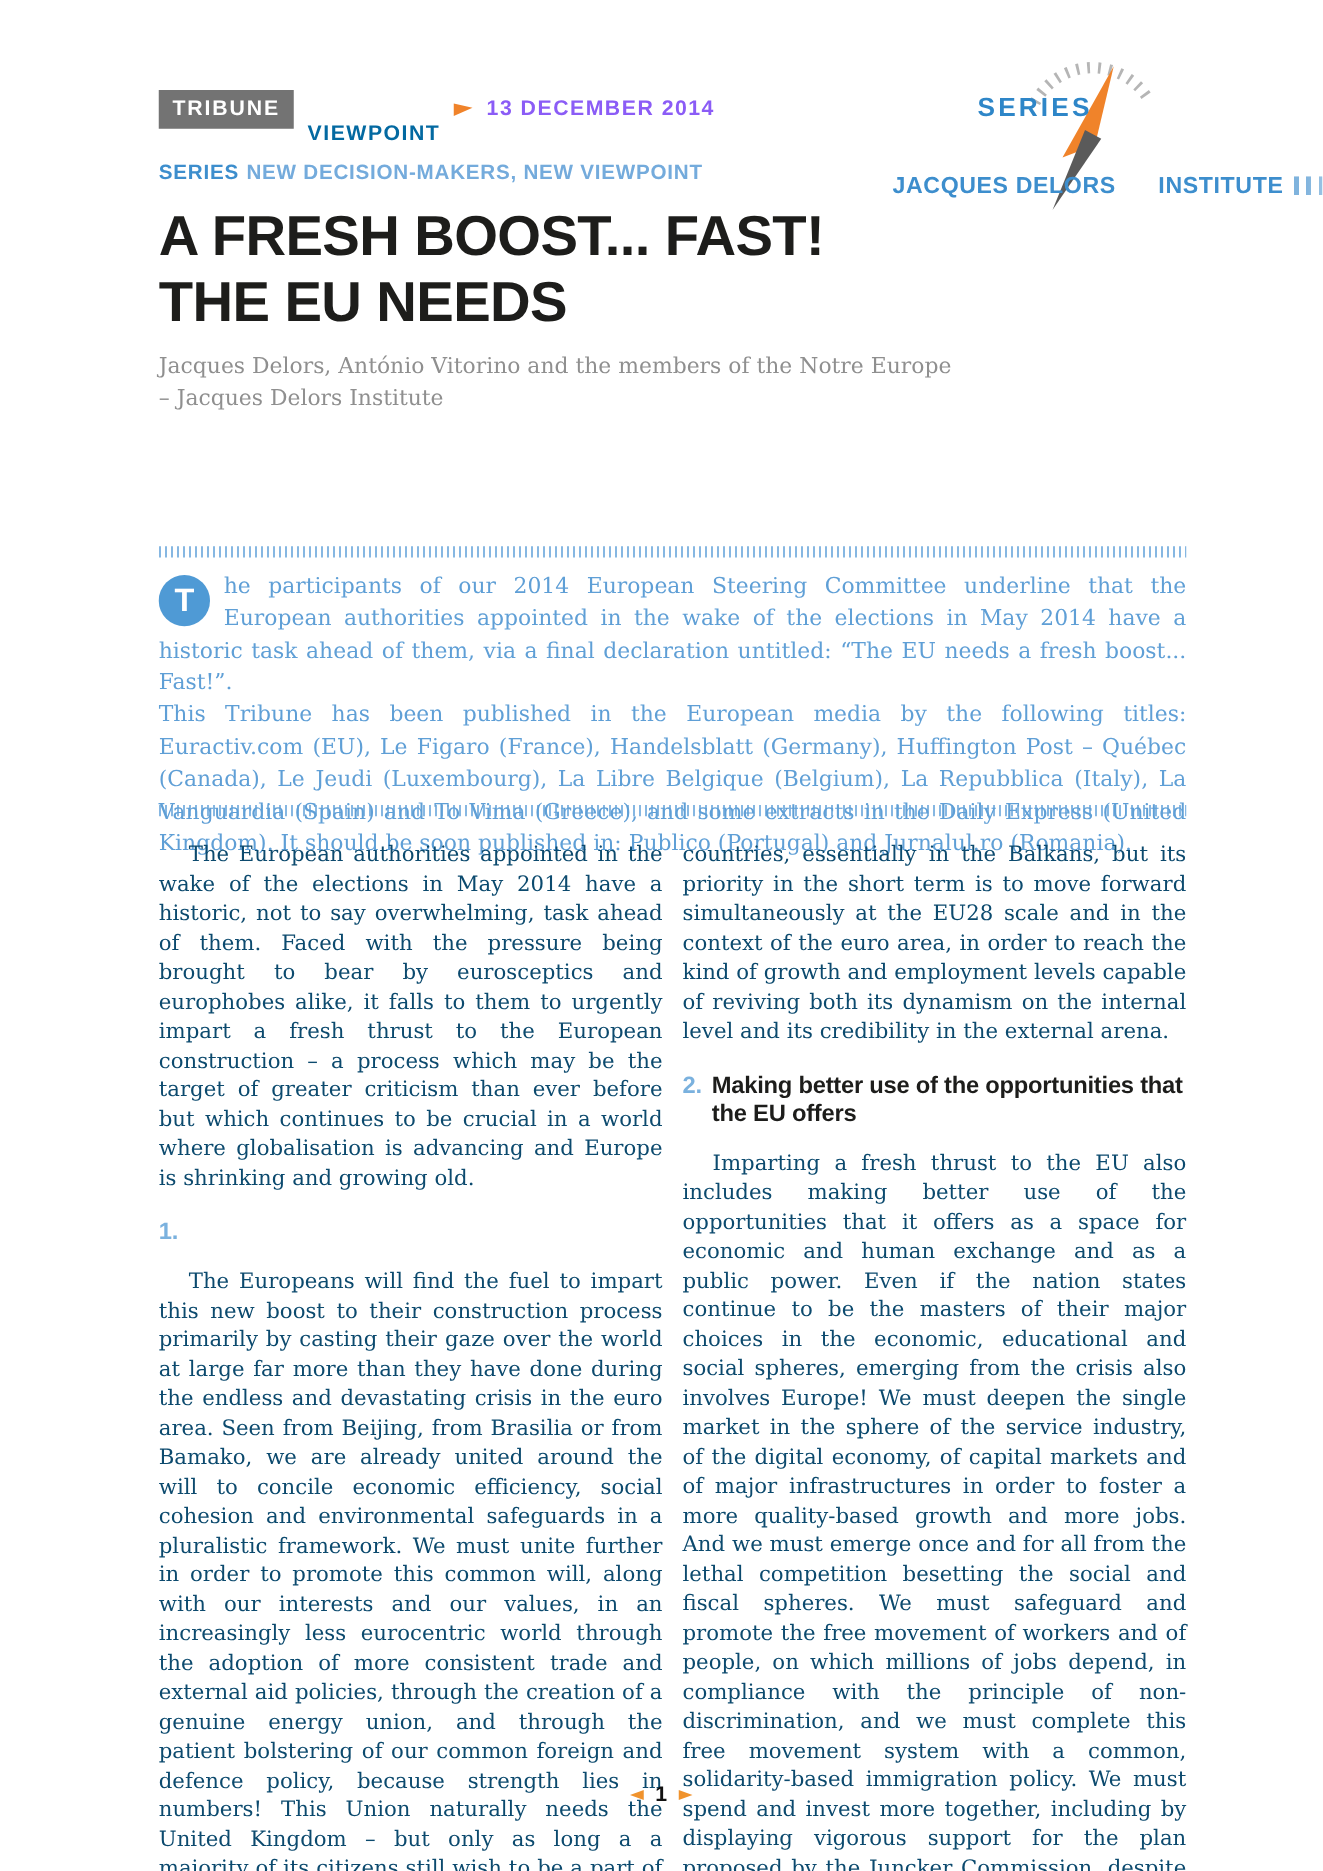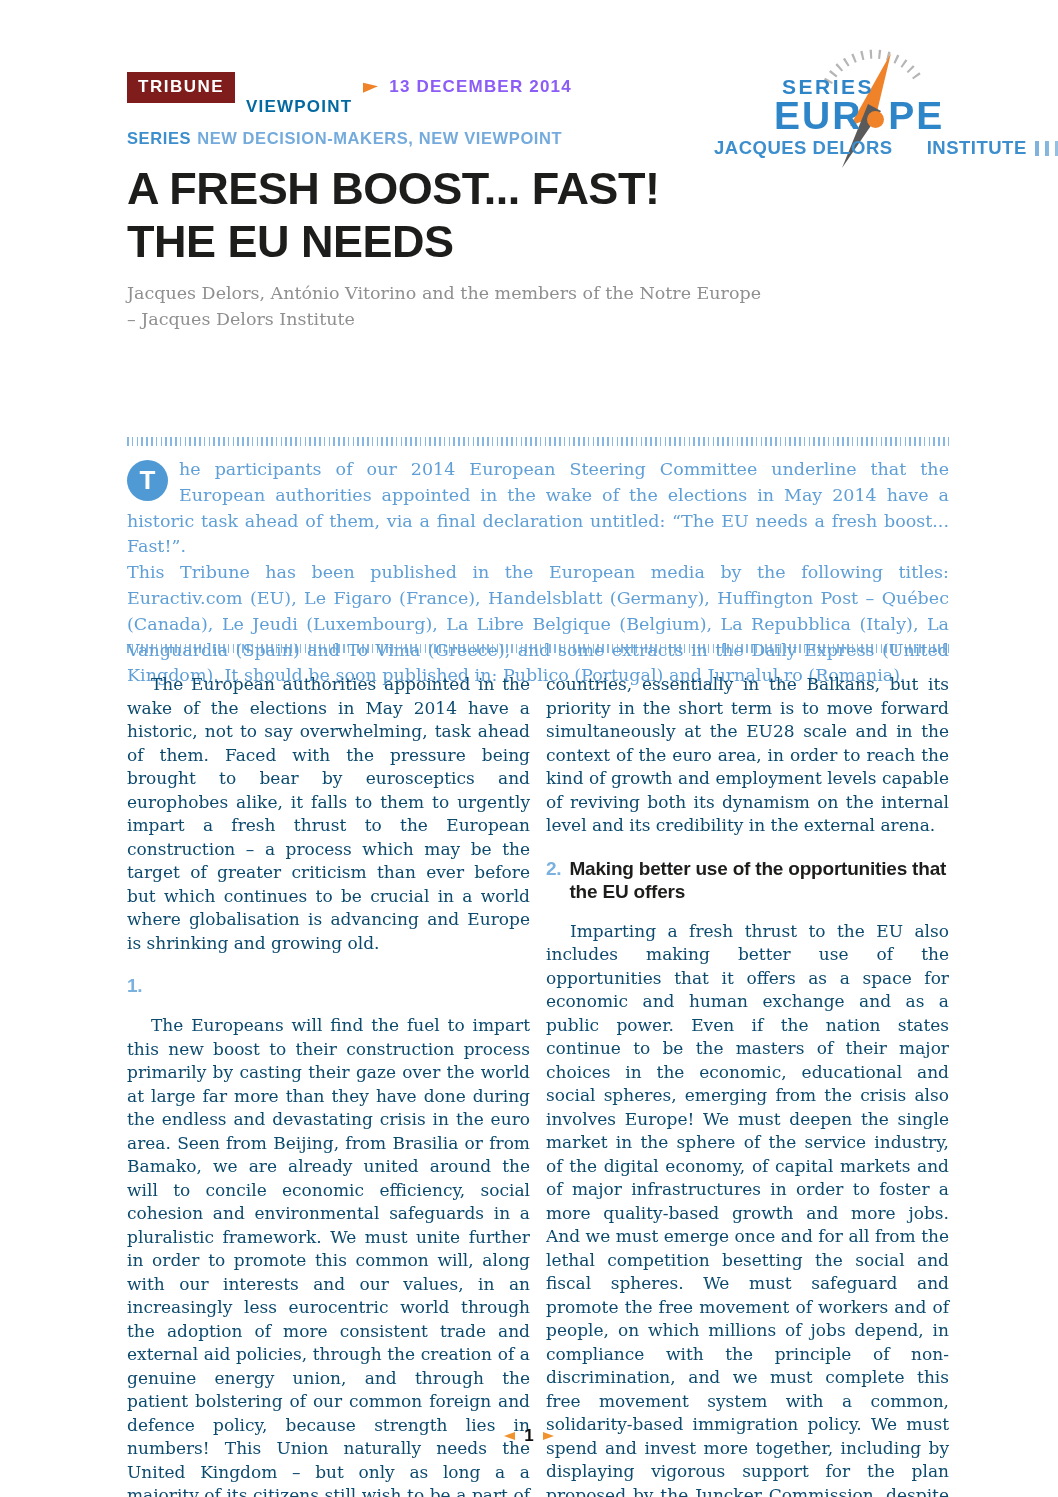--- a/index.html
+++ b/index.html
@@ -9,21 +9,21 @@
     width:1058px; height:1497px;
     background:#ffffff;
     font-family:"Liberation Sans", sans-serif;
     overflow:hidden;
   }
 
   
   .header { position:absolute; left:127px; top:57px; width:640px; }
   .kicker { display:flex; align-items:center; gap:11px; }
   .tribune-badge {
-    background:#7f1d1d; color:#fff;
+    background:#737373; color:#fff;
     font-weight:bold; font-size:17px; letter-spacing:1.5px;
     padding:5px 11px 6px;
   }
   .viewpoint { color:#0369a1; font-weight:bold; font-size:17px; letter-spacing:1.2px;margin-top:40px; }
   .kicker-arrow {
     width:0; height:0;
     border-left:15px solid #f0832a;
     border-top:5px solid transparent;
     border-bottom:5px solid transparent;
     transform:skewY(-6deg);
@@ -161,25 +161,20 @@
     </div>
   </div>
 
   <div class="logo">
     <svg width="300" height="128" viewBox="0 0 300 128">
       <path d="M 122 40 A 52 52 0 0 1 213 38" fill="none" stroke="#a8a8a8" stroke-width="9" stroke-dasharray="2.2,6.5" opacity="0.85"></path>
       <polygon points="185,11 144,84 170,74" fill="#f0832a"></polygon>
       <polygon points="136,126 162,62 175,69" fill="#5a5a5a"></polygon>
     </svg>
     <div class="logo-notre">SERIES</div>
-    <div class="logo-europe">
-      <span>EUR</span>
-        <span class="logo-dot"></span>
-        <span>PE</span>
-    </div>
     <div class="logo-bottom">
       <span>JACQUES DELORS</span>
       <span class="logo-needle-gap"></span>
       <span>INSTITUTE</span>
       <span class="logo-ticks"></span>
     </div>
   </div>
 
   <div class="hatch hatch-top"></div>
   <div class="hatch hatch-bottom"></div>

